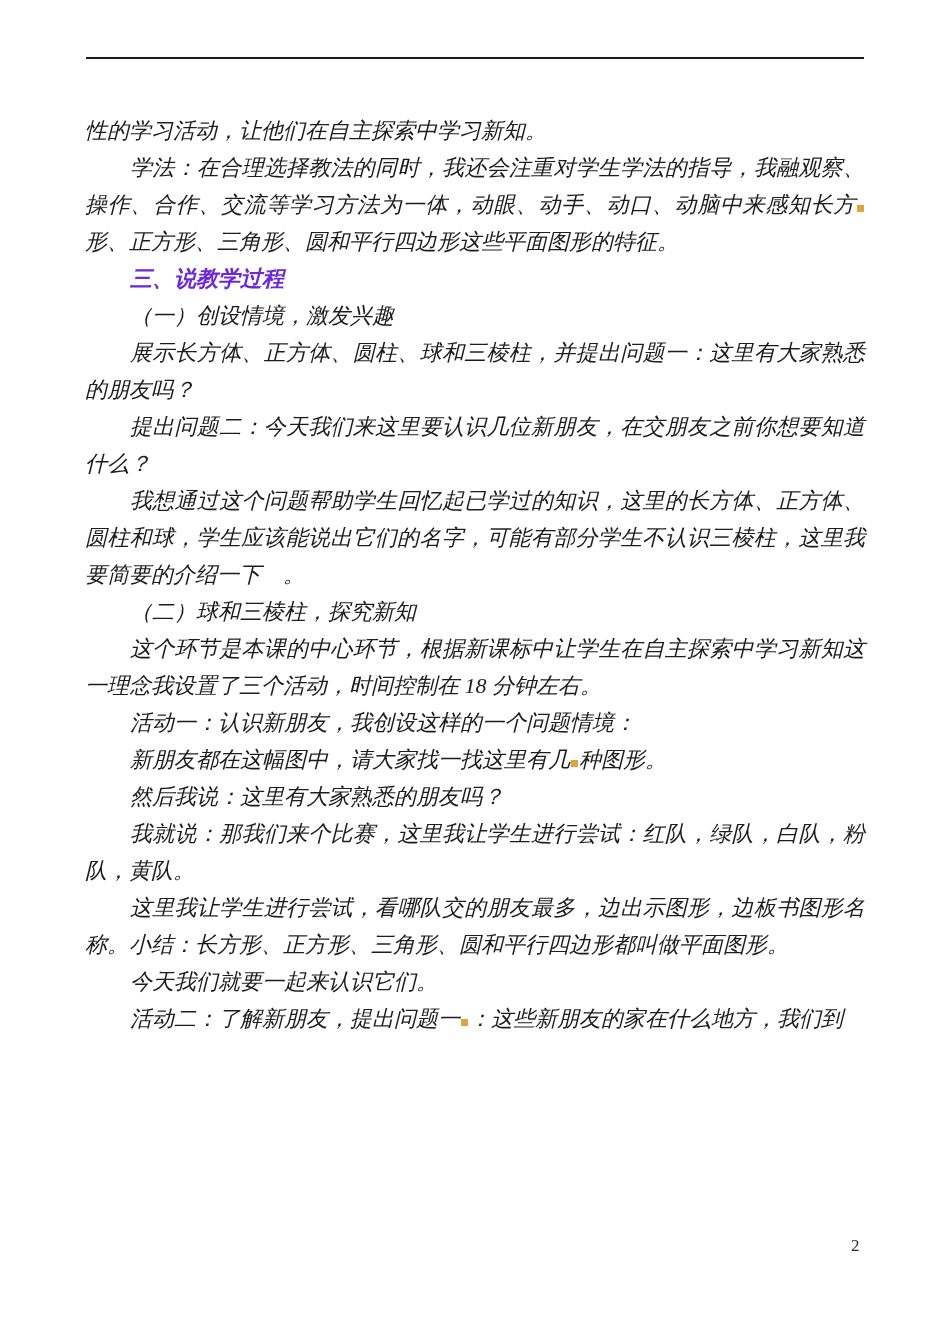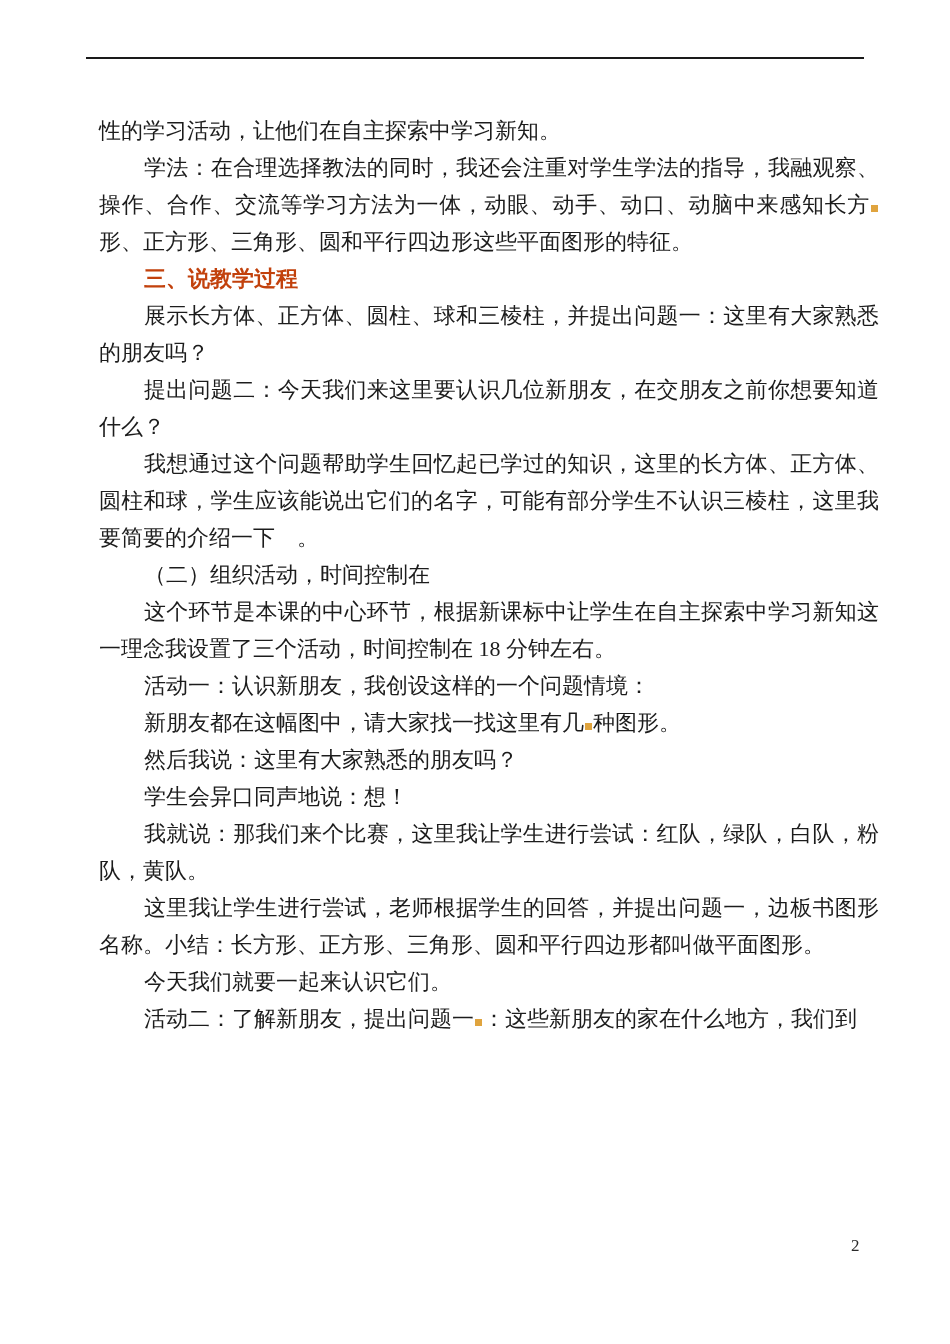--- a/index.html
+++ b/index.html
@@ -19,39 +19,40 @@
   .header-rule {
     position: absolute;
     left: 86px;
     top: 57px;
     width: 778px;
     height: 2px;
     background: #1a1a1a;
   }
   .content {
     position: absolute;
-    left: 99px;
+    left: 85px;
     top: 112px;
     width: 780px;
     font-size: 22px;
     line-height: 37px;
     text-align: justify;
     text-justify: inter-ideograph;
+    font-style: italic;
   }
   .para {
     margin: 0;
     padding: 0;
   }
   .para.indent {
     text-indent: 45px;
   }
   .para.bold {
     font-family: "Liberation Sans", "DejaVu Sans", sans-serif;
     font-weight: 700;
-    color: #c2410c;
+    color: #6d28d9;
   }
   .rev-mark {
     display: inline-block;
     width: 7px;
     height: 7px;
     background: #e0a43e;
     vertical-align: baseline;
     margin: 0 1px;
   }
   .page-number {
@@ -66,28 +67,28 @@
 </style>
 </head>
 <body>
 
 <div class="page">
   <div class="header-rule"></div>
   <div class="content">
       <p class="para">性的学习活动，让他们在自主探索中学习新知。</p>
       <p class="para indent">学法：在合理选择教法的同时，我还会注重对学生学法的指导，我融观察、操作、合作、交流等学习方法为一体，动眼、动手、动口、动脑中来感知长方<span class="rev-mark"></span>形、正方形、三角形、圆和平行四边形这些平面图形的特征。</p>
       <p class="para indent bold">三、说教学过程</p>
+      <p class="para indent">（一）创设情境，激发兴趣</p>
       <p class="para indent">展示长方体、正方体、圆柱、球和三棱柱，并提出问题一：这里有大家熟悉的朋友吗？</p>
       <p class="para indent">提出问题二：今天我们来这里要认识几位新朋友，在交朋友之前你想要知道什么？</p>
       <p class="para indent">我想通过这个问题帮助学生回忆起已学过的知识，这里的长方体、正方体、圆柱和球，学生应该能说出它们的名字，可能有部分学生不认识三棱柱，这里我要简要的介绍一下　。</p>
-      <p class="para indent">（二）组织活动，时间控制在</p>
+      <p class="para indent">（二）球和三棱柱，探究新知</p>
       <p class="para indent">这个环节是本课的中心环节，根据新课标中让学生在自主探索中学习新知这一理念我设置了三个活动，时间控制在 18 分钟左右。</p>
       <p class="para indent">活动一：认识新朋友，我创设这样的一个问题情境：</p>
       <p class="para indent">新朋友都在这幅图中，请大家找一找这里有几<span class="rev-mark"></span>种图形。</p>
       <p class="para indent">然后我说：这里有大家熟悉的朋友吗？</p>
-      <p class="para indent">学生会异口同声地说：想！</p>
       <p class="para indent">我就说：那我们来个比赛，这里我让学生进行尝试：红队，绿队，白队，粉队，黄队。</p>
-      <p class="para indent">这里我让学生进行尝试，老师根据学生的回答，并提出问题一，边板书图形名称。小结：长方形、正方形、三角形、圆和平行四边形都叫做平面图形。</p>
+      <p class="para indent">这里我让学生进行尝试，看哪队交的朋友最多，边出示图形，边板书图形名称。小结：长方形、正方形、三角形、圆和平行四边形都叫做平面图形。</p>
       <p class="para indent">今天我们就要一起来认识它们。</p>
       <p class="para indent">活动二：了解新朋友，提出问题一<span class="rev-mark"></span>：这些新朋友的家在什么地方，我们到</p>
     </div>
   <div class="page-number">2</div>
 </div>
 
 </body></html>

